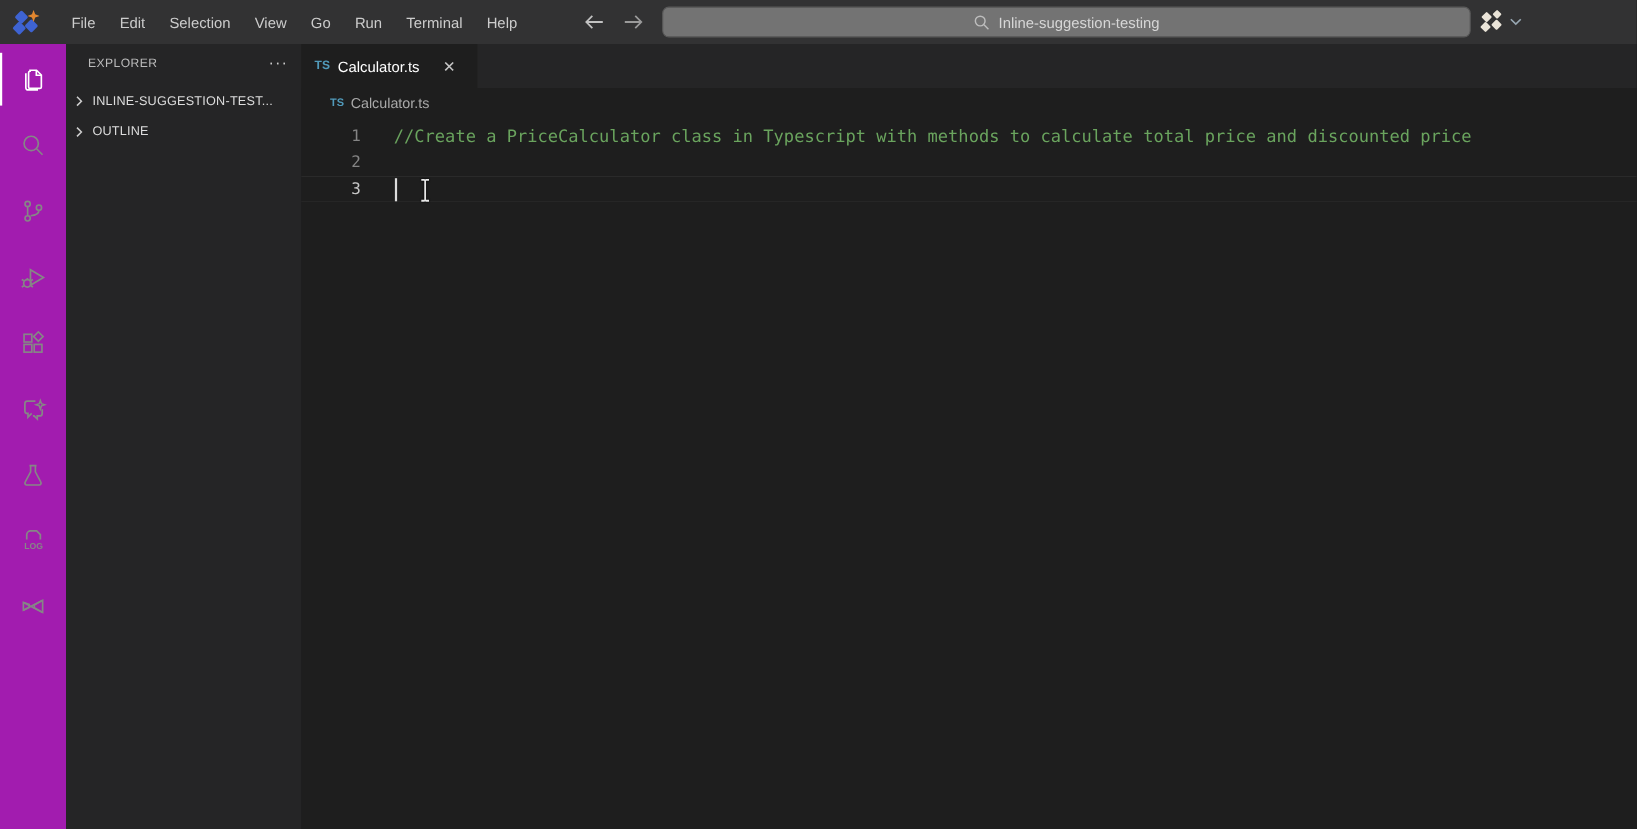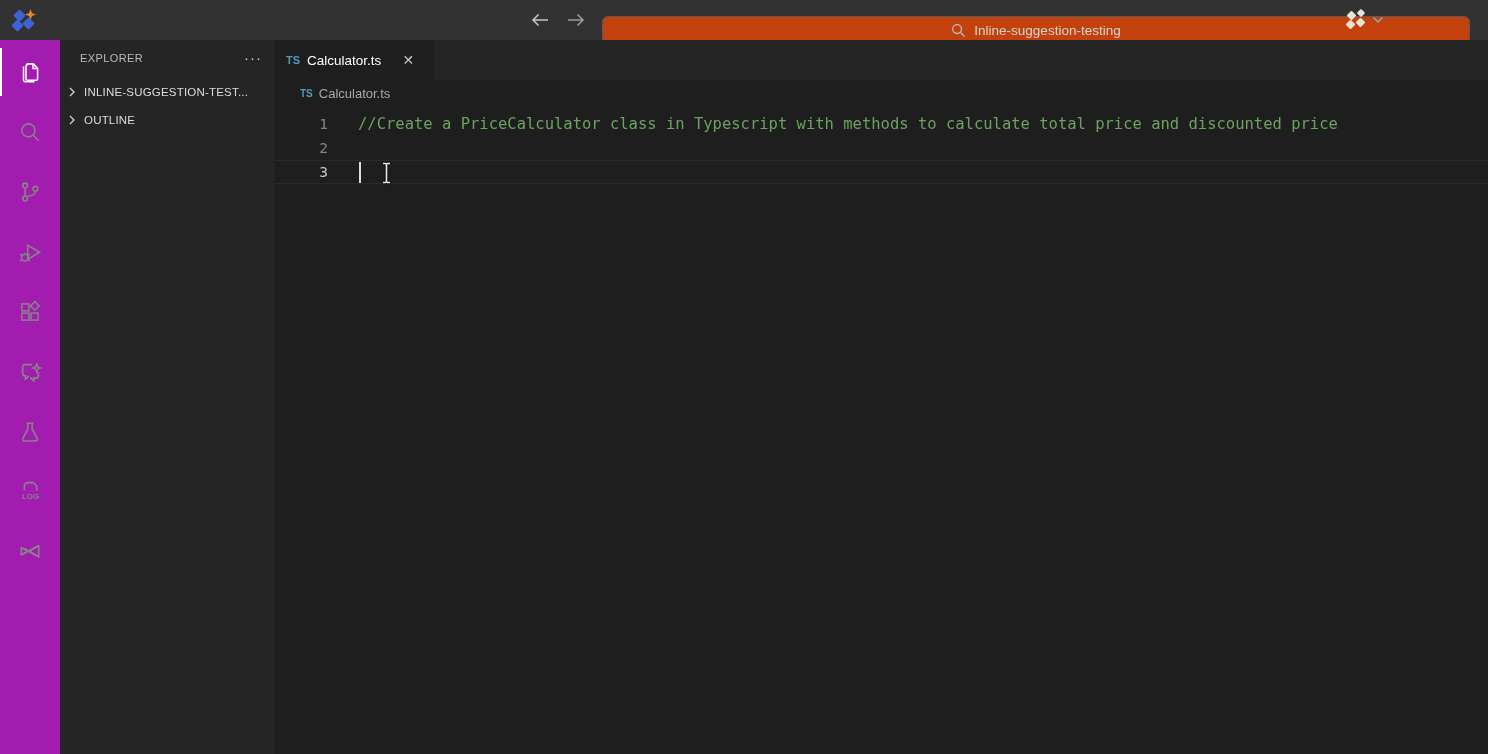--- a/index.html
+++ b/index.html
@@ -14,23 +14,23 @@
   .logo .d { position:absolute; width:9px; height:9px; transform:rotate(45deg); border-radius:1.5px; }
   .logo .d1 { left:3px; top:3px;  background:#3e63d2; }
   .logo .d2 { left:1px; top:13px; background:#3e63d2; }
   .logo .d3 { left:12px; top:11px; background:#3e63d2; }
   .logo .spark { position:absolute; left:13px; top:1px; width:11px; height:11px; }
   .menu { display:flex; align-items:center; margin-left:18px; height:100%; }
   .menu-item { padding:0 11px; height:100%; display:flex; align-items:center;
     color:#cccccc; font-size:13.5px; cursor:default; }
   .nav-arrows { position:absolute; left:528px; top:0; height:40px; display:flex; align-items:center; gap:12px; }
   .nav-btn { width:24px; height:24px; display:flex; align-items:center; justify-content:center; }
-  .command-center { position:absolute; left:602px; top:6px; width:868px; height:28px;
-    background:#c2410c; border:1px solid #5a5a5a; border-radius:6px;
-    display:flex; align-items:center; justify-content:center; gap:8px; color:#d6d6d6; font-size:13.5px;margin-top:10px; }
+  .command-center { position:absolute; left:602px; top:6px; width:735px; height:28px;
+    background:#737373; border:1px solid #5a5a5a; border-radius:6px;
+    display:flex; align-items:center; justify-content:center; gap:8px; color:#d6d6d6; font-size:13.5px; }
   .right-tool { position:absolute; left:1346px; top:0; height:40px; display:flex; align-items:center; gap:4px; }
   .mini-cluster { position:relative; width:22px; height:22px; }
   .mini-cluster .d { position:absolute; width:7px; height:7px; transform:rotate(45deg); background:#eae4d8; border-radius:1px; }
   .mini-cluster .m1 { left:2px; top:3px; }
   .mini-cluster .m2 { left:1px; top:12px; }
   .mini-cluster .m3 { left:11px; top:10px; }
   .mini-cluster .m4 { left:12px; top:1px; width:6px; height:6px; }
 
   
   .main { position:absolute; top:40px; left:0; right:0; bottom:0; display:flex; }
@@ -88,20 +88,30 @@
 
   <div class="titlebar">
     <div class="logo">
       <span class="d d1"></span>
         <span class="d d2"></span>
         <span class="d d3"></span>
       <svg class="spark" viewBox="0 0 12 12">
         <path d="M6 0 L7.6 4.4 L12 6 L7.6 7.6 L6 12 L4.4 7.6 L0 6 L4.4 4.4 Z" fill="#e2862f"></path>
       </svg>
     </div>
+    <div class="menu">
+      <div class="menu-item">File</div>
+      <div class="menu-item">Edit</div>
+      <div class="menu-item">Selection</div>
+      <div class="menu-item">View</div>
+      <div class="menu-item">Go</div>
+      <div class="menu-item">Run</div>
+      <div class="menu-item">Terminal</div>
+      <div class="menu-item">Help</div>
+    </div>
     <div class="nav-arrows">
       <div class="nav-btn">
         <svg width="18" height="14" viewBox="0 0 18 14" fill="none">
           <path d="M17 7H2M7.5 1.5 2 7l5.5 5.5" stroke="#c2c2c2" stroke-width="1.6"></path>
         </svg>
       </div>
       <div class="nav-btn">
         <svg width="18" height="14" viewBox="0 0 18 14" fill="none">
           <path d="M1 7h15M10.5 1.5 16 7l-5.5 5.5" stroke="#9a9a9a" stroke-width="1.6"></path>
         </svg>

